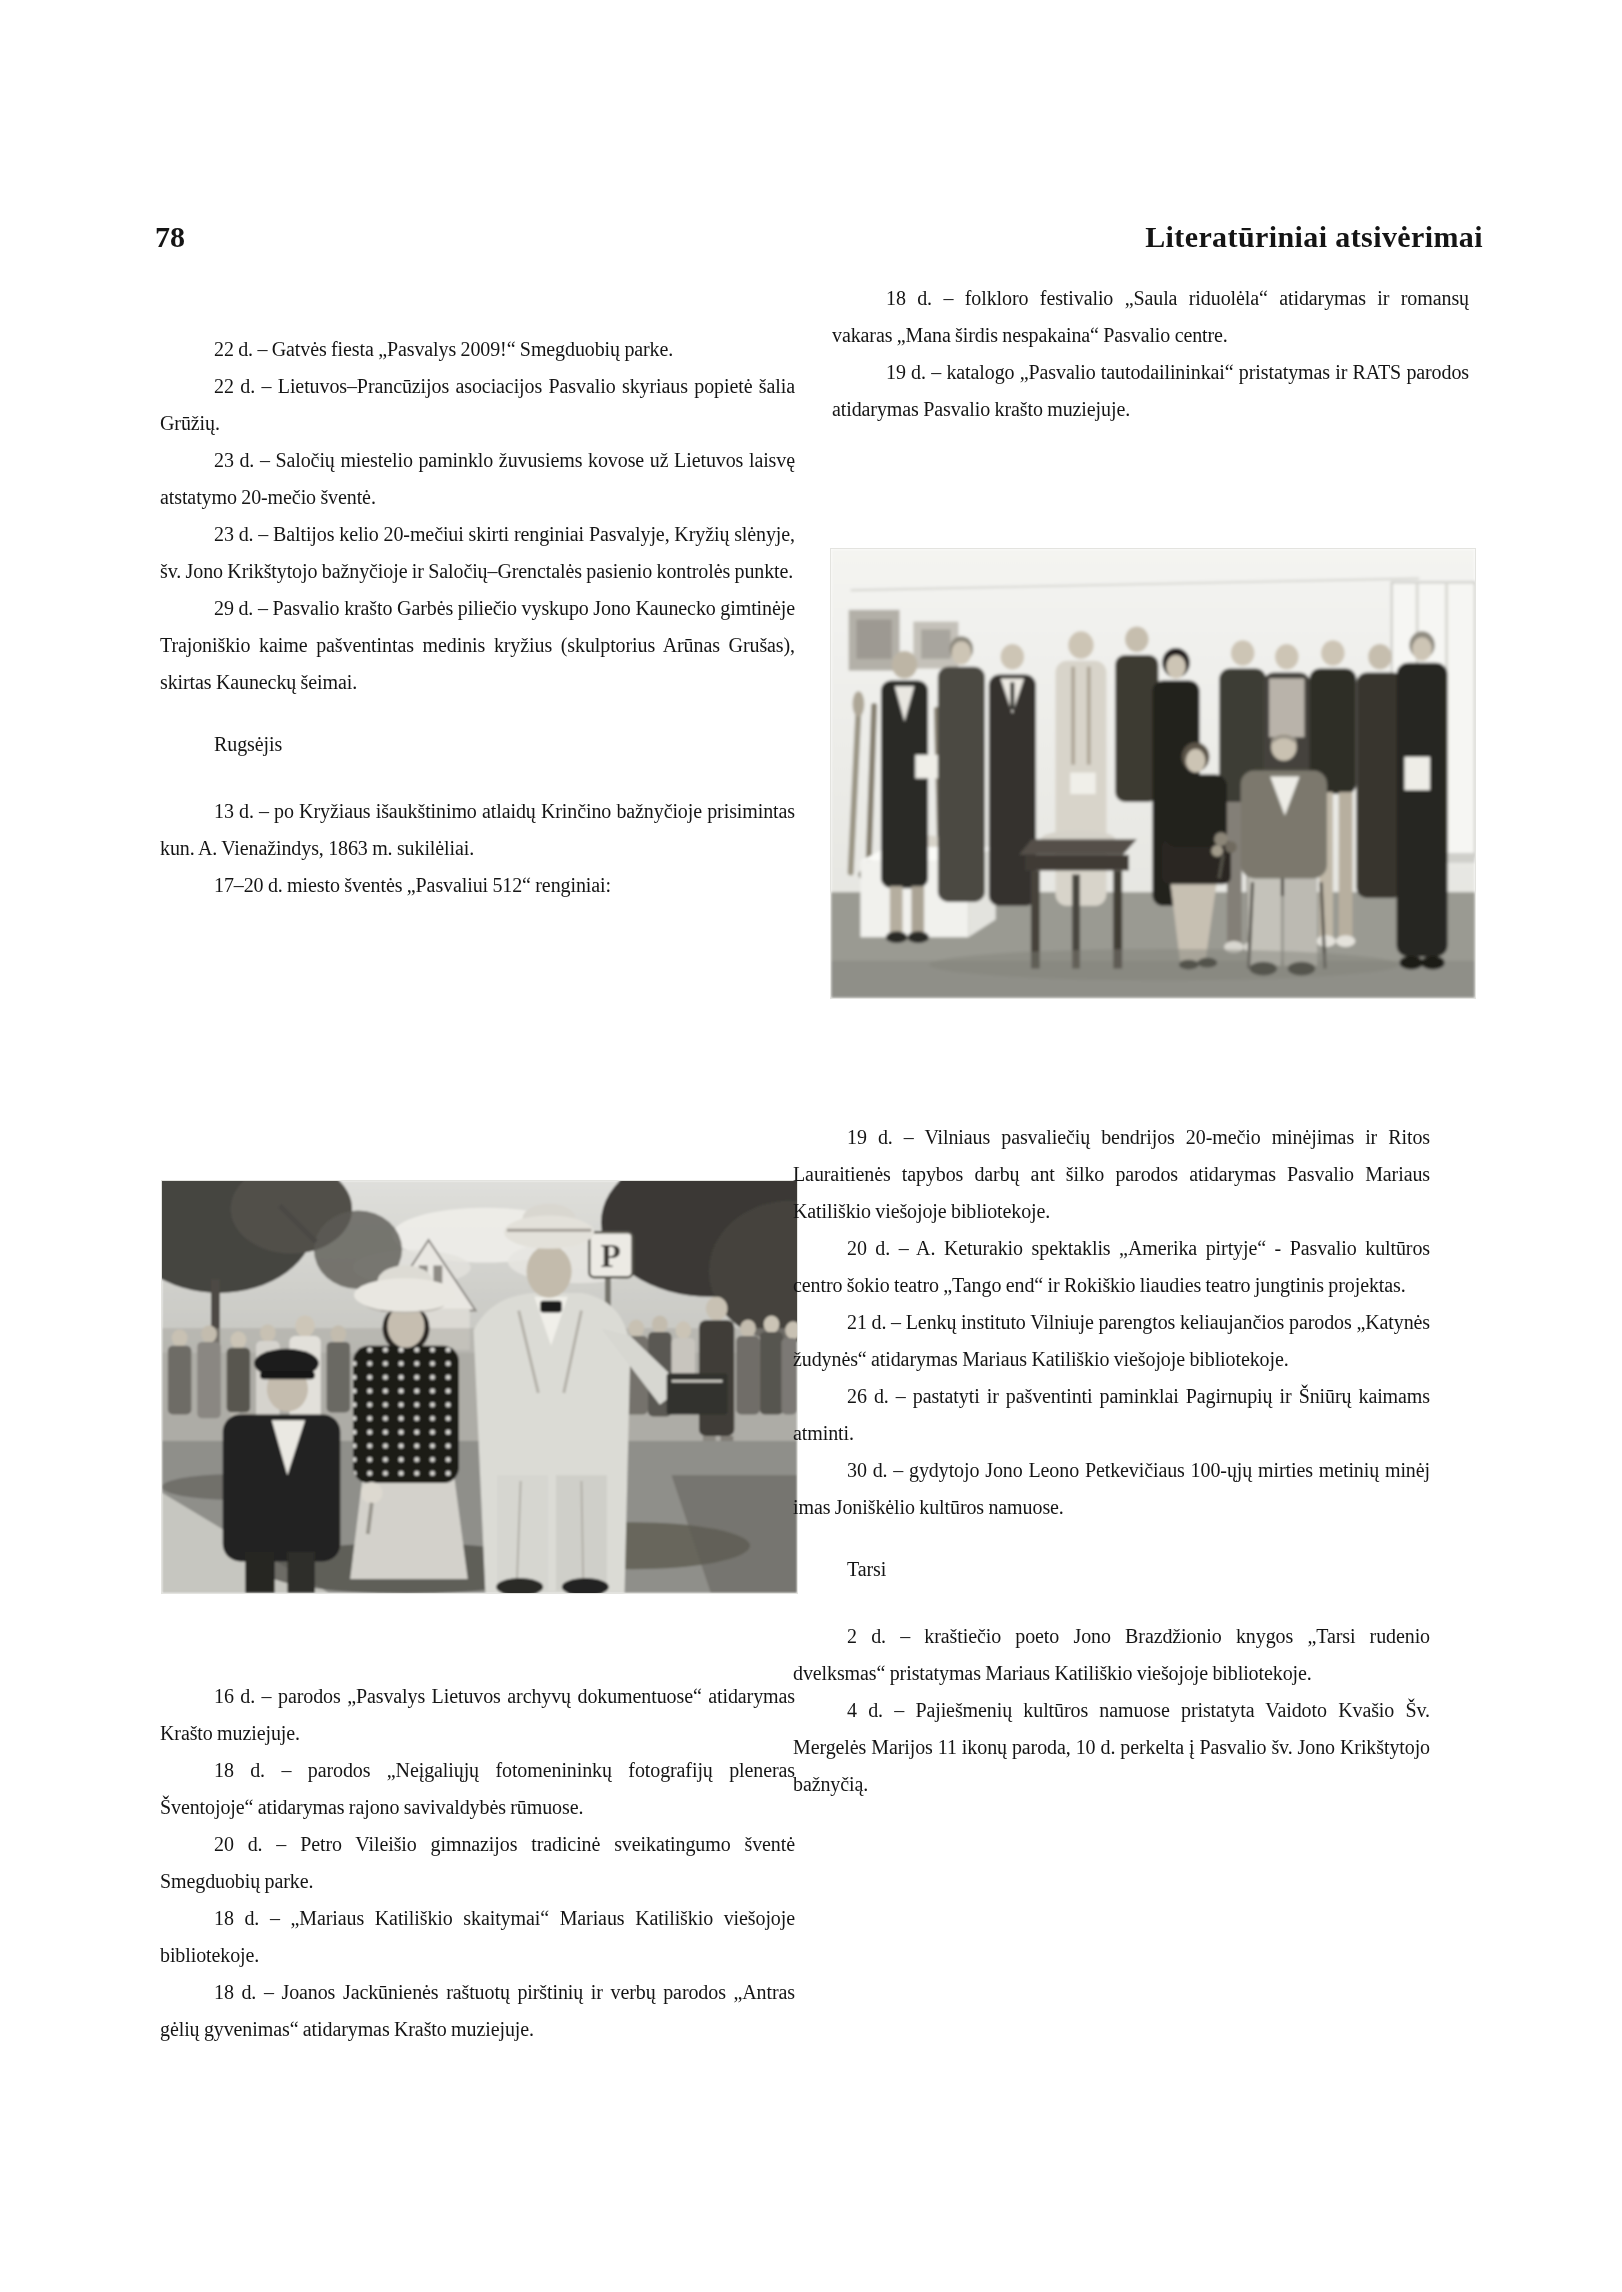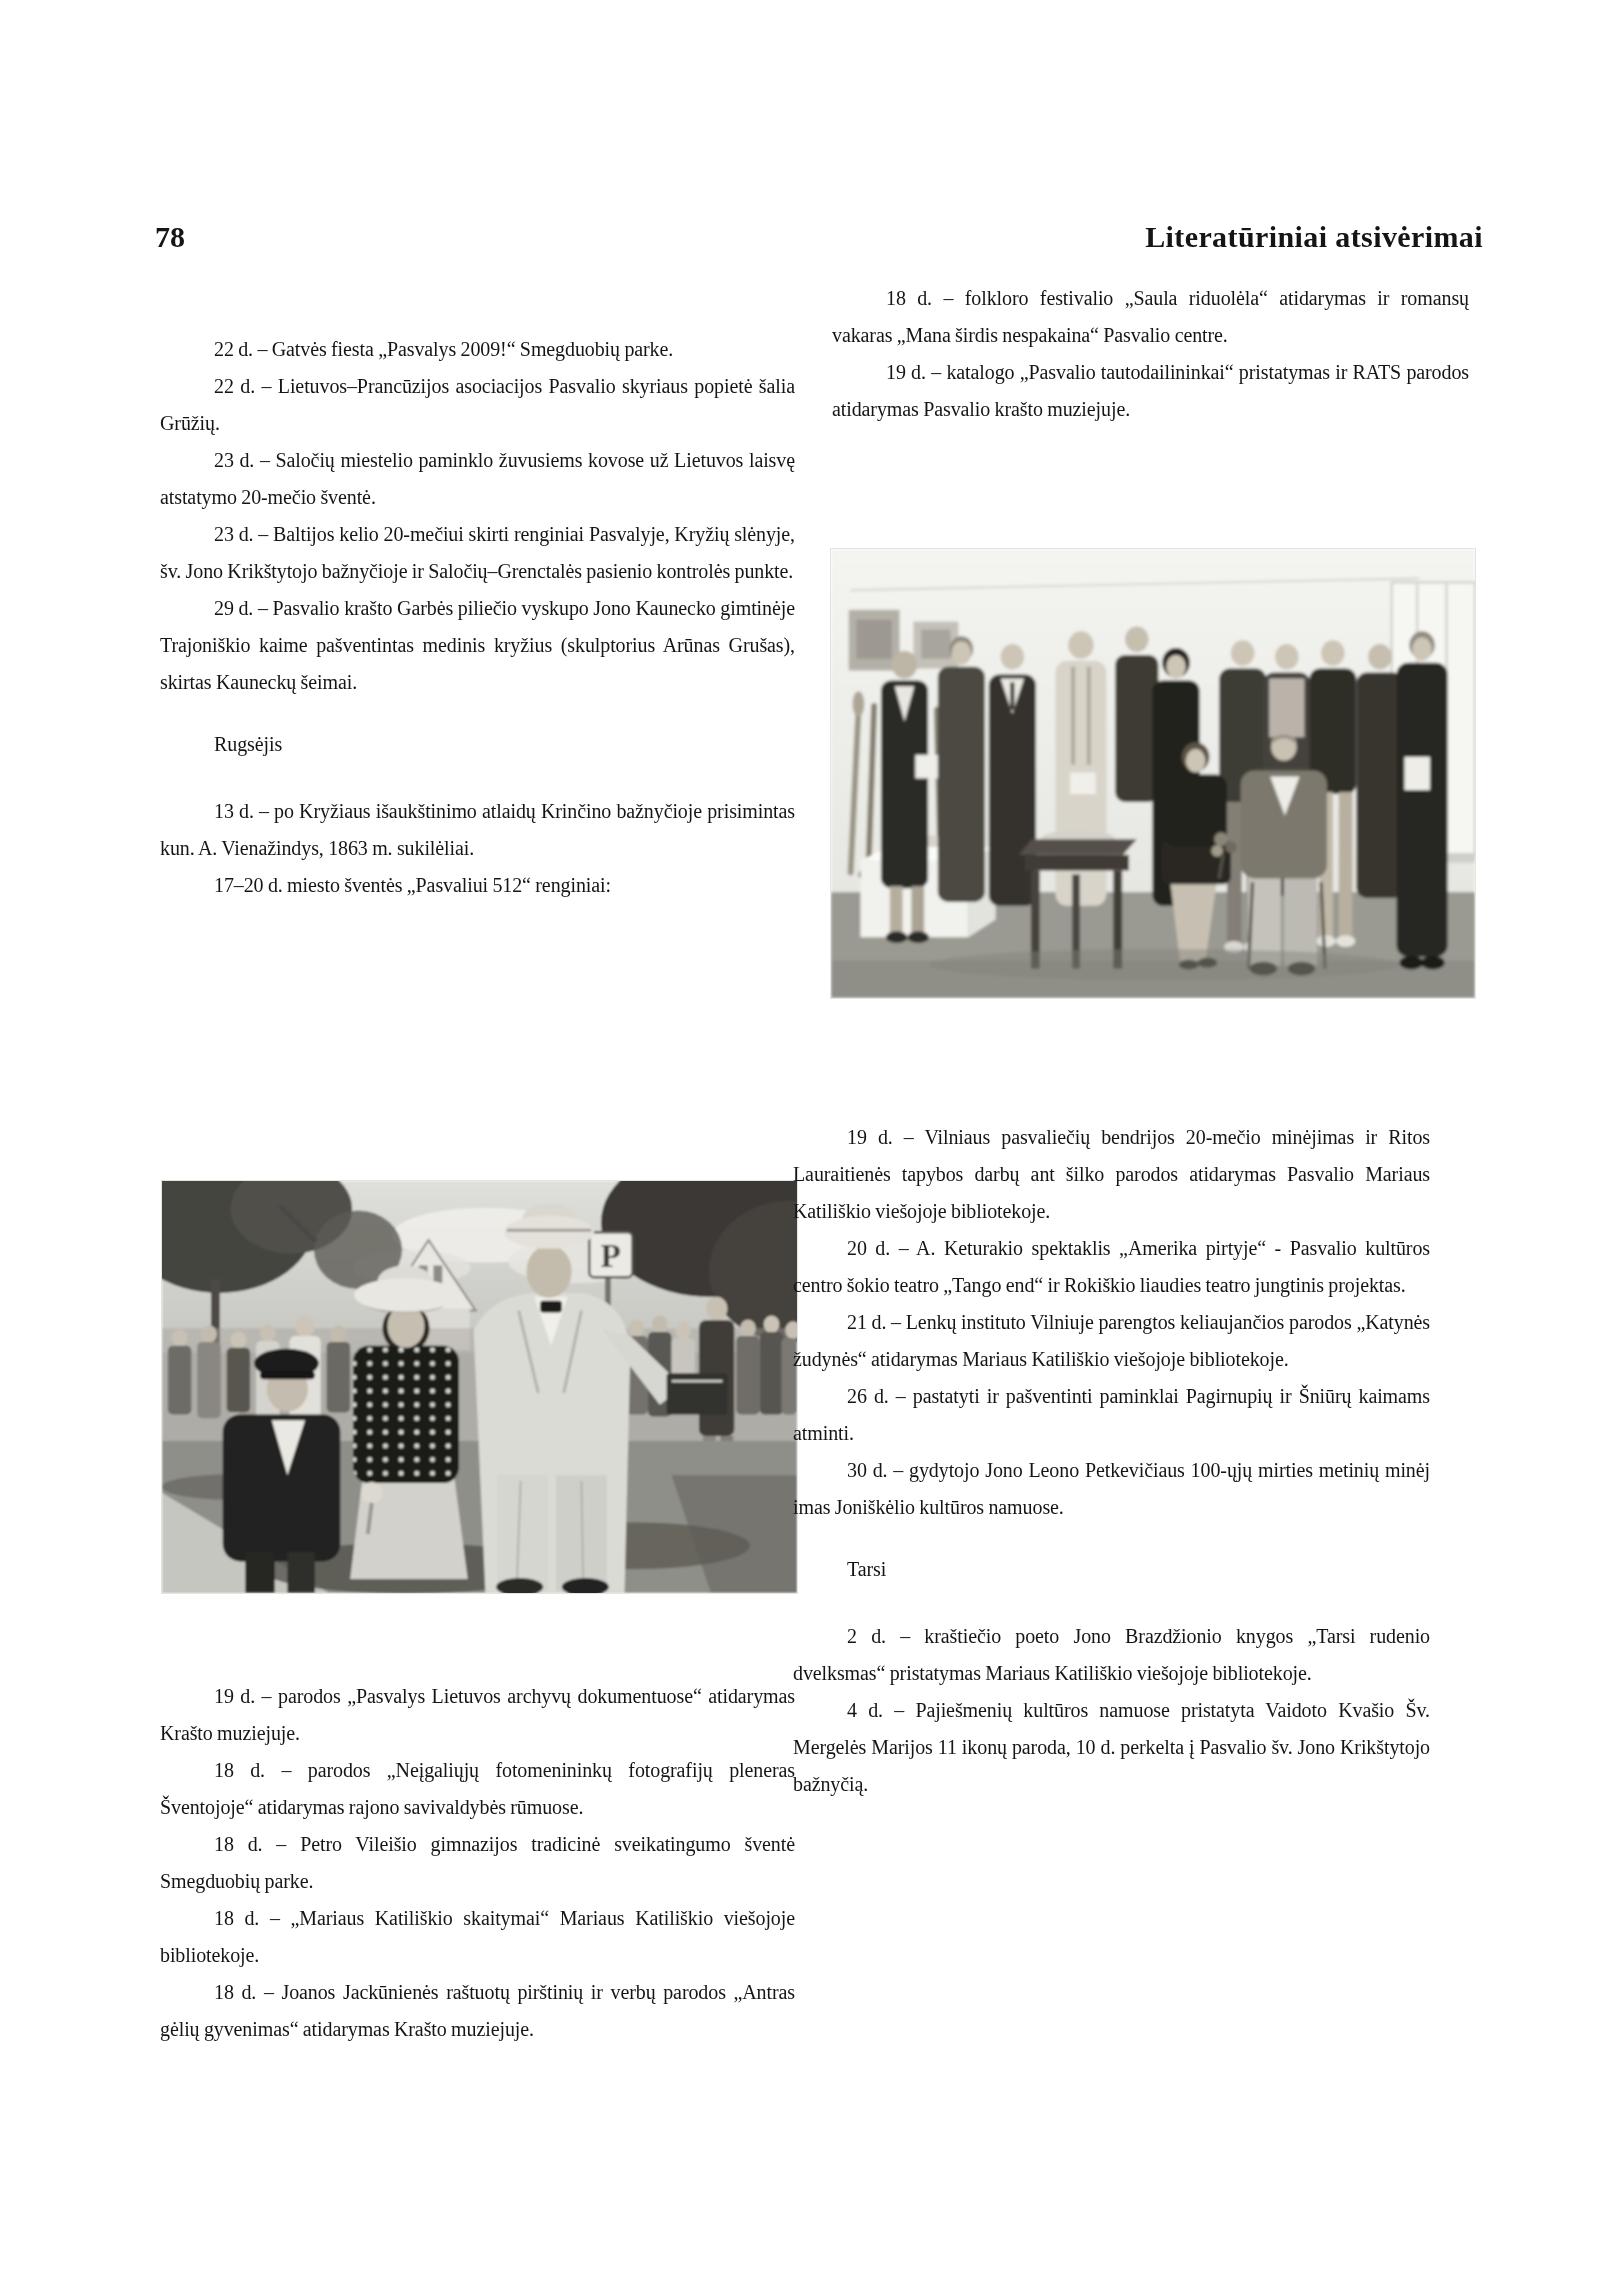--- a/index.html
+++ b/index.html
@@ -170,23 +170,23 @@
           <line x1="366" y1="306" x2="362" y2="414" stroke="#b3b1a9" stroke-width="2"></line>
           <line x1="428" y1="306" x2="430" y2="414" stroke="#b3b1a9" stroke-width="2"></line>
           <ellipse cx="365" cy="414" rx="24" ry="9" fill="#2a2a26"></ellipse>
           <ellipse cx="432" cy="414" rx="24" ry="9" fill="#242420"></ellipse>
         </g>
       </g>
     </svg>
   </div>
 
   <div class="block" id="lb2">
-    <p>19 d. – parodos „Pasvalys Lietuvos archyvų dokumentuose“ atidarymas Krašto muziejuje.</p>
+    <p>16 d. – parodos „Pasvalys Lietuvos archyvų dokumentuose“ atidarymas Krašto muziejuje.</p>
     <p>18 d. – parodos „Neįgaliųjų fotomenininkų fotografijų pleneras Šventojoje“ atidarymas rajono savivaldybės rūmuose.</p>
-    <p>18 d. – Petro Vileišio gimnazijos tradicinė sveikatingumo šventė Smegduobių parke.</p>
+    <p>20 d. – Petro Vileišio gimnazijos tradicinė sveikatingumo šventė Smegduobių parke.</p>
     <p>18 d. – „Mariaus Katiliškio skaitymai“ Mariaus Katiliškio viešojoje bibliotekoje.</p>
     <p>18 d. – Joanos Jackūnienės raštuotų pirštinių ir verbų parodos „Antras gėlių gyvenimas“ atidarymas Krašto muziejuje.</p>
   </div>
 
   <div class="block" id="rb1">
     <p>18 d. – folkloro festivalio „Saula riduolėla“ atidarymas ir romansų vakaras „Mana širdis nespakaina“ Pasvalio centre.</p>
     <p>19 d. – katalogo „Pasvalio tautodailininkai“ pristatymas ir RATS parodos atidarymas Pasvalio krašto muziejuje.</p>
   </div>
 
   <div class="photo" id="photo-gallery">

